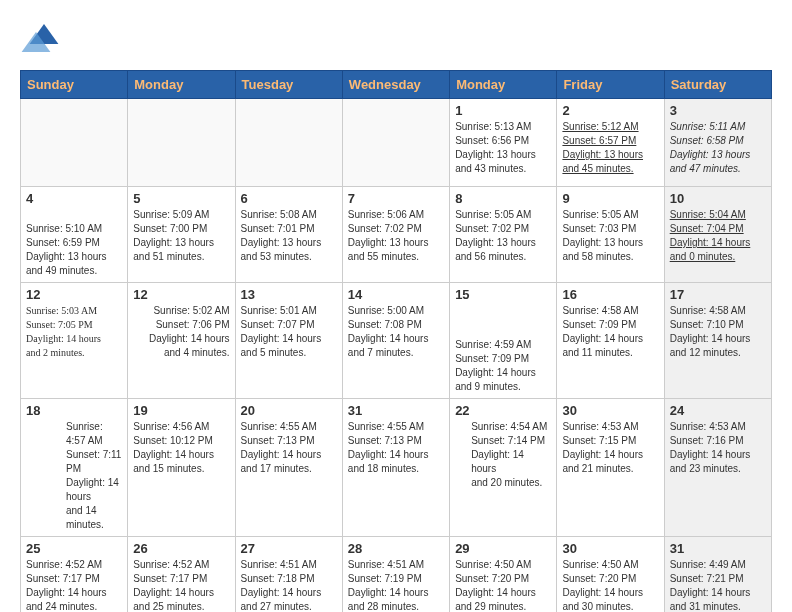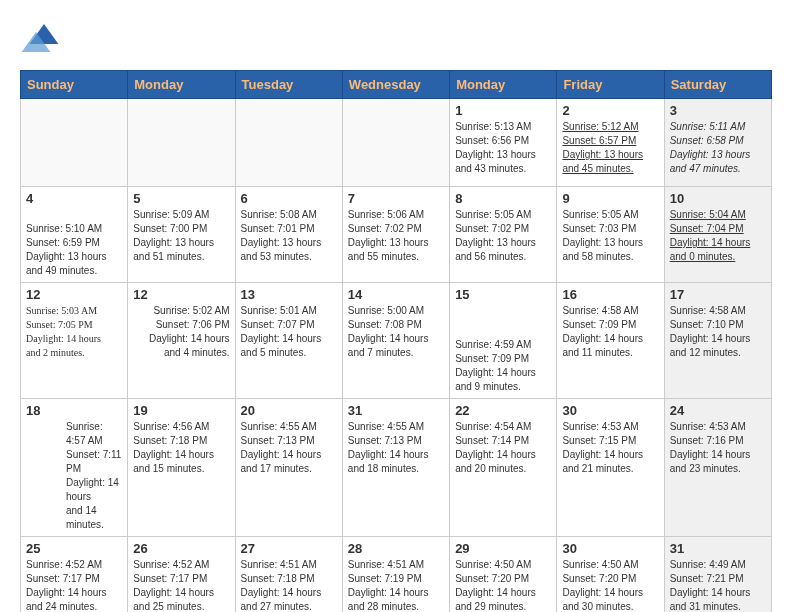--- a/index.html
+++ b/index.html
@@ -253,41 +253,41 @@
         <td>
           <span class="day-num">18</span>
           <div class="cell-info" style="white-space: pre-line; margin-left: 40px;">Sunrise: 4:57 AM
 Sunset: 7:11 PM
 Daylight: 14 hours
 and 14 minutes.</div>
         </td>
         <td>
           <span class="day-num">19</span>
           <div class="cell-info" style="white-space: pre-line;">Sunrise: 4:56 AM
-Sunset: 7:18 PM
+Sunset: 10:12 PM
 Daylight: 14 hours
 and 15 minutes.</div>
         </td>
         <td>
           <span class="day-num">20</span>
           <div class="cell-info" style="white-space: pre-line;">Sunrise: 4:55 AM
 Sunset: 7:13 PM
 Daylight: 14 hours
 and 17 minutes.</div>
         </td>
         <td>
           <span class="day-num">31</span>
           <div class="cell-info" style="white-space: pre-line;">Sunrise: 4:55 AM
 Sunset: 7:13 PM
 Daylight: 14 hours
 and 18 minutes.</div>
         </td>
         <td>
           <span class="day-num">22</span>
-          <div class="cell-info" style="white-space: pre-line;">Sunrise: 4:54 AM
+          <div class="cell-info" style="white-space: pre-line; margin-left: 16px;">Sunrise: 4:54 AM
 Sunset: 7:14 PM
 Daylight: 14 hours
 and 20 minutes.</div>
         </td>
         <td>
           <span class="day-num">30</span>
           <div class="cell-info" style="white-space: pre-line;">Sunrise: 4:53 AM
 Sunset: 7:15 PM
 Daylight: 14 hours
 and 21 minutes.</div>

